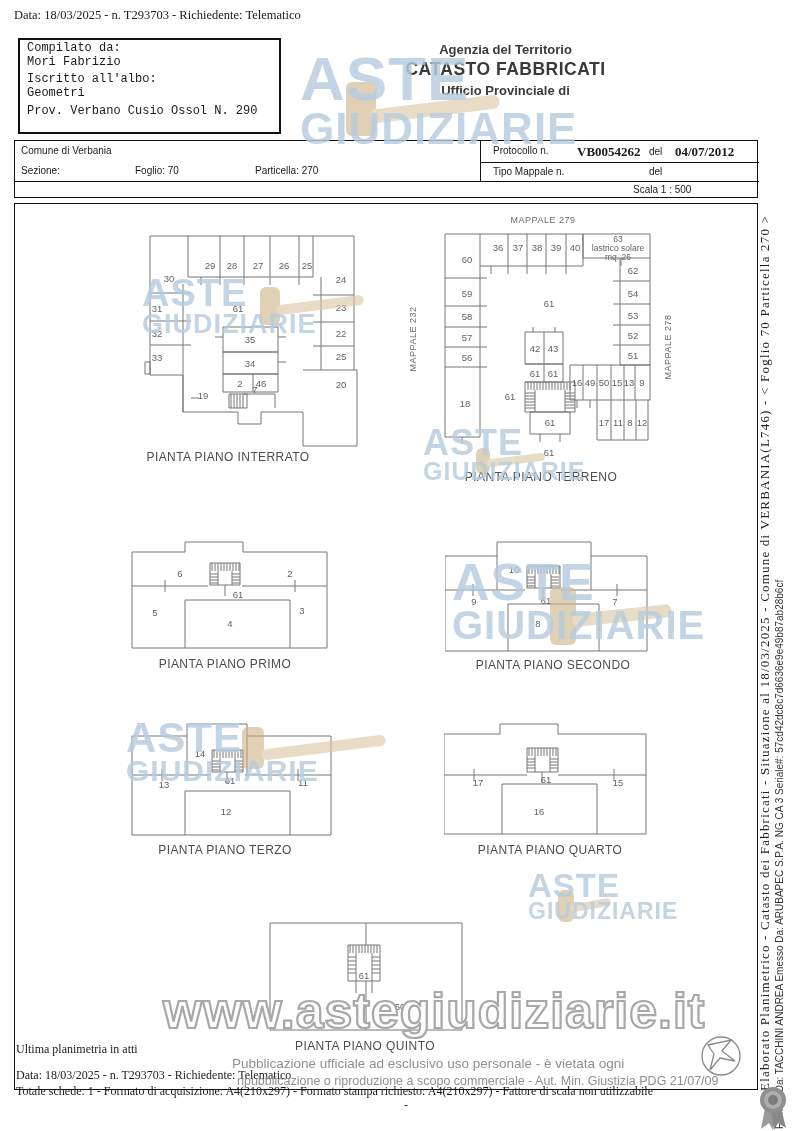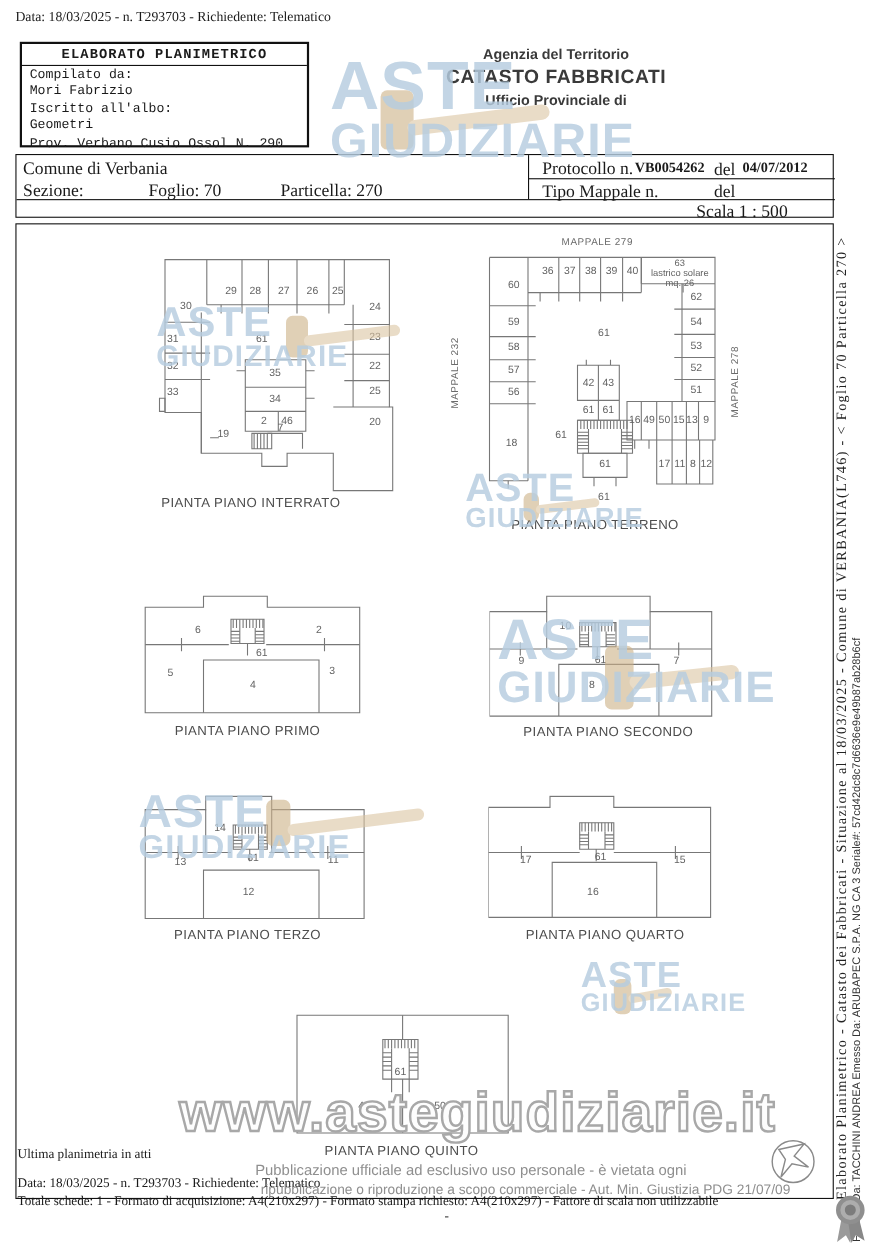--- a/index.html
+++ b/index.html
@@ -18,21 +18,21 @@
   #agency .a1 { font-size:13px; }
   #agency .a2 { font-size:17.5px; letter-spacing:.5px; margin-top:2px; }
   #agency .a3 { font-size:13px; margin-top:3px; }
   #agency .a4 { font-size:16px; }
 
   
   #info-table { left:14px; top:140px; width:744px; height:58px; border:1.5px solid #111; z-index:2; }
   .it-vline { position:absolute; left:465px; top:0; width:0; height:40px; border-left:1.2px solid #111; }
   .it-h1 { position:absolute; left:465px; top:21px; width:279px; border-top:1px solid #111; }
   .it-h2 { position:absolute; left:0; top:40px; width:744px; border-top:1.2px solid #111; }
-  .it-cell { position:absolute; font-family:Liberation Serif, serif; font-size:16px; white-space:nowrap; }
+  .it-cell { position:absolute; font-family:Liberation Sans, sans-serif; font-size:10px; white-space:nowrap; }
   .bold-serif { font-family:"Liberation Serif",serif; font-weight:bold; font-size:13px; }
 
   
   #main-frame { left:14px; top:203px; width:744px; height:887px; border:1.3px solid #111; z-index:1; }
 
   
   .plan { position:absolute; z-index:2; }
   .plan svg { position:absolute; left:0; top:0; }
   .room { position:absolute; transform:translate(-50%,-50%); font-family:"Liberation Sans",sans-serif;
           font-size:9.5px; color:#636363; white-space:nowrap; }
@@ -66,21 +66,20 @@
   #side2 { left:774px; top:1129px; font-family:"Liberation Sans",sans-serif; font-size:10px; color:#333; }
 
   .icon-svg { position:absolute; z-index:4; }
 </style>
 </head>
 <body>
 
 <div class="abs serif" id="request-line">Data: 18/03/2025 - n. T293703 - Richiedente: Telematico</div>
 
 <div class="abs" id="elab-box">
-  <div class="mono" id="elab-title">ELABORATO PLANIMETRICO</div>
   <div class="mono elab-line" style="margin-top:2px">Compilato da:</div>
   <div class="mono elab-line">Mori Fabrizio</div>
   <div class="mono elab-line" style="margin-top:4px">Iscritto all'albo:</div>
   <div class="mono elab-line">Geometri</div>
   <div class="mono elab-line" style="margin-top:5px">Prov. Verbano Cusio Ossol N. 290</div>
 </div>
 
 <div class="abs" id="agency">
   <div class="a1">Agenzia del Territorio</div>
   <div class="a2">CATASTO FABBRICATI</div>

